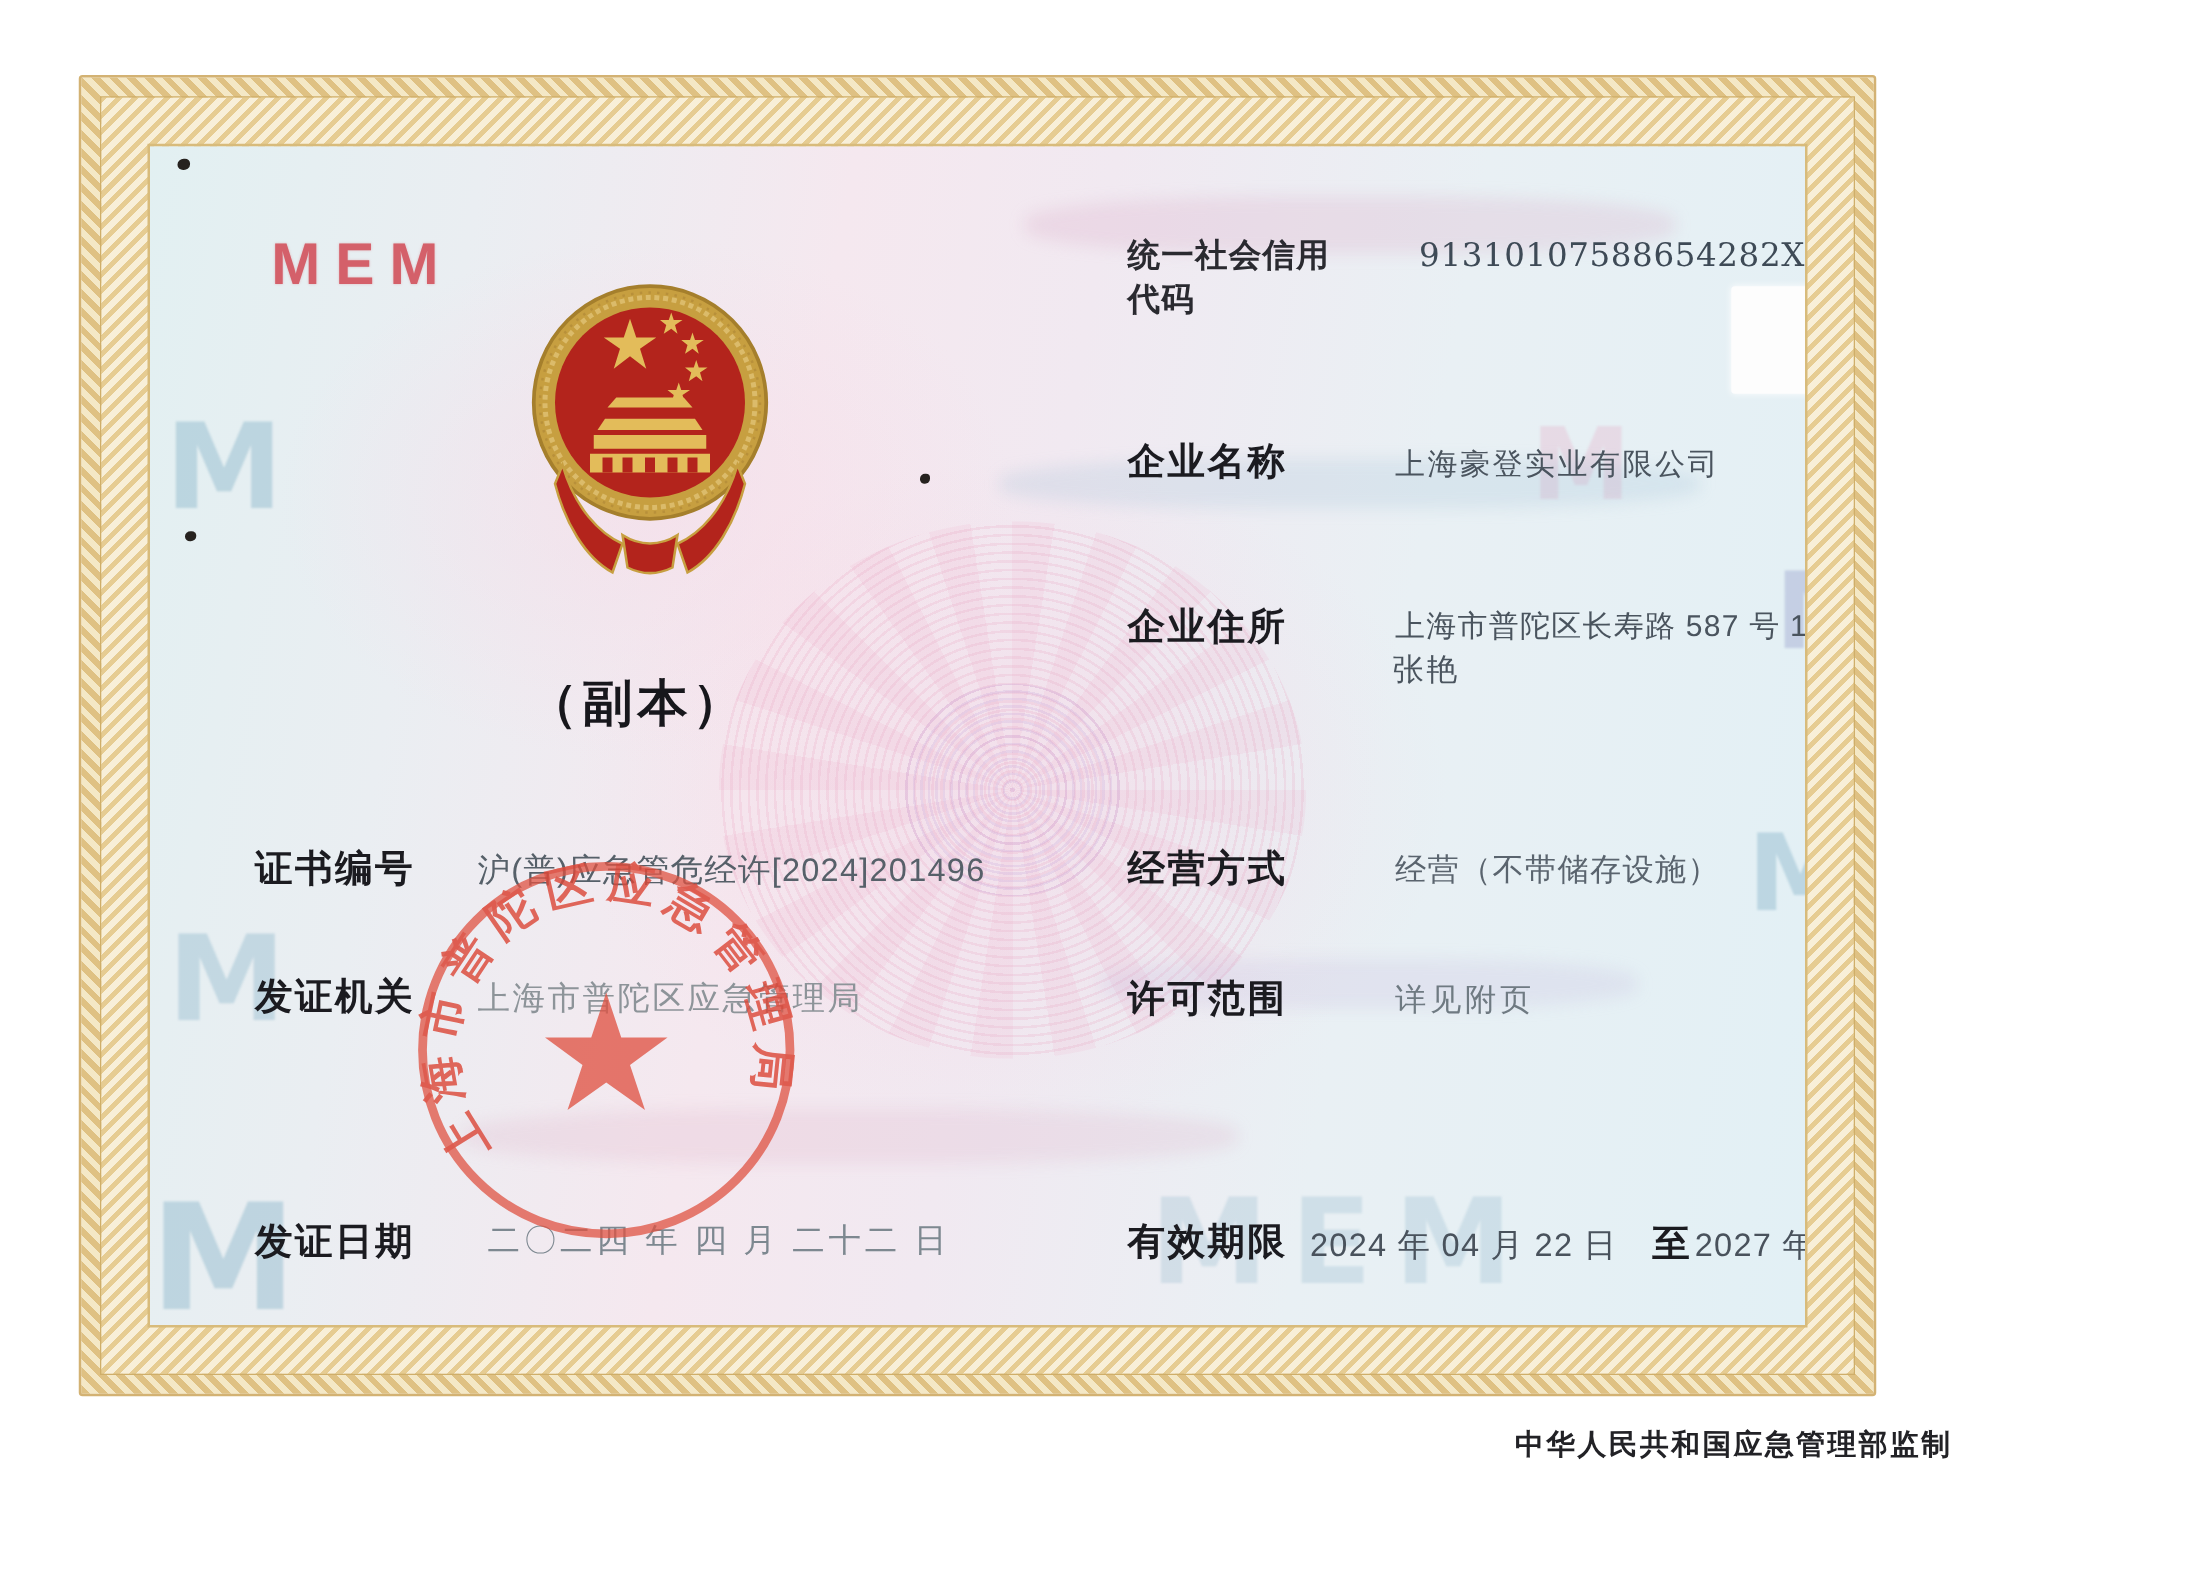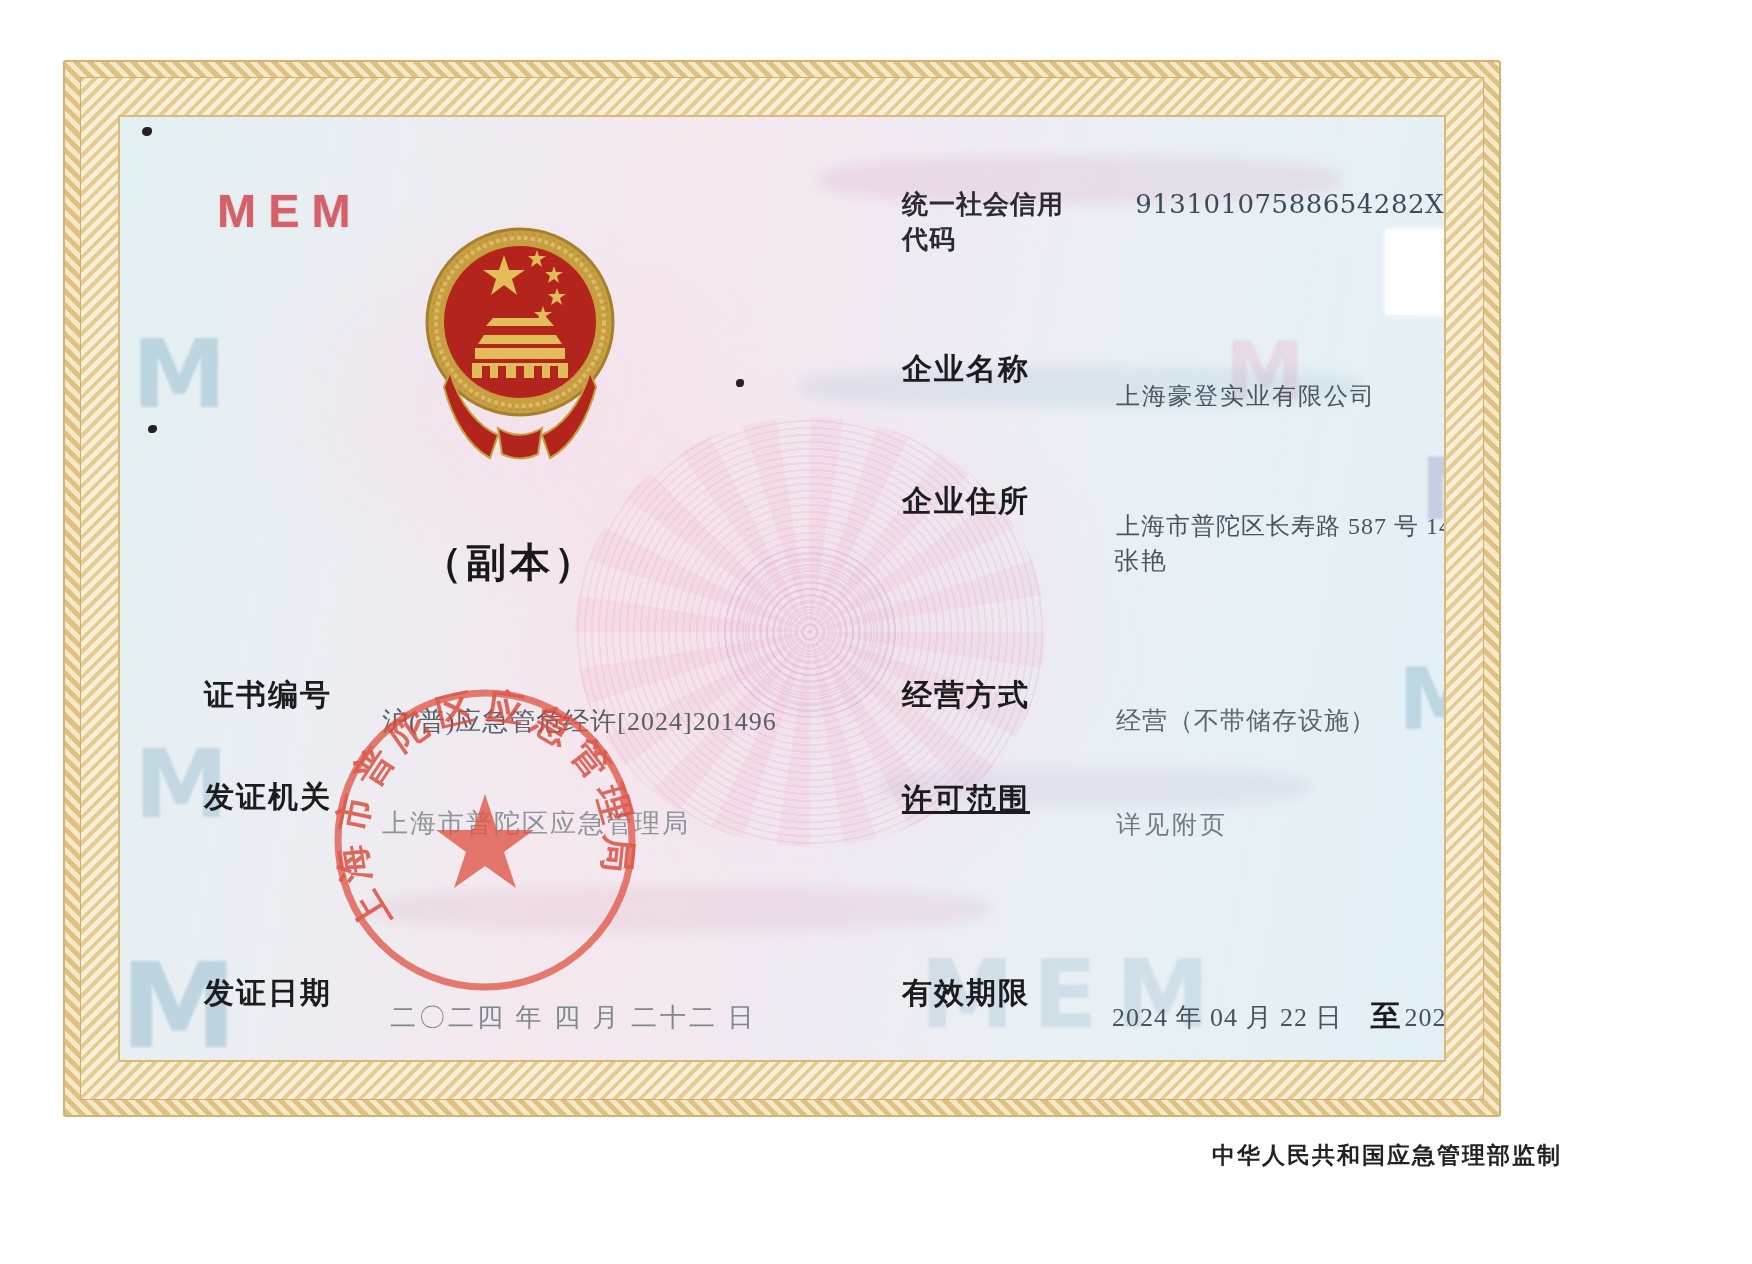--- a/index.html
+++ b/index.html
@@ -55,22 +55,22 @@
 
   
   .cert-title { position:absolute; left:60px; top:330px; width:660px; text-align:center;
     font-size:50px; font-weight:bold; color:#a8862f; letter-spacing:7px;
     text-shadow:0 1px 1px rgba(120,90,20,.35); }
   .cert-subtitle { position:absolute; left:60px; top:418px; width:660px; text-align:center;
     font-size:40px; font-weight:bold; color:#17171c; letter-spacing:4px; }
 
   
   .f-label { position:absolute; font-size:30px; font-weight:bold; color:#1b1b20; letter-spacing:2px; white-space:nowrap; }
-  .f-value { position:absolute; font-family:Liberation Serif, serif;
-    color:#49525c; white-space:nowrap;margin-top:25px; }
+  .f-value { position:absolute; font-family:Liberation Sans, sans-serif;
+    color:#49525c; white-space:nowrap; }
 
   .stamp { position:absolute; left:212px; top:570px; width:306px; height:306px; opacity:.88; }
 
   .speck { position:absolute; background:#26221f; border-radius:50% 40% 50% 45%; }
 
   .footer-note { position:absolute; left:1212px; top:1140px; font-size:23px; font-weight:bold;
     color:#222226; letter-spacing:2px; }
 </style>
 </head>
 <body>
@@ -167,25 +167,25 @@
       <div class="f-value" style="left:996px; top:238px; font-size:24px; color:#4a545e; letter-spacing:2px;">上海豪登实业有限公司</div>
 
       <div class="f-label" style="left:782px; top:364px;">企业住所</div>
       <div class="f-value" style="left:996px; top:368px; font-size:24px; color:#4a545e; letter-spacing:1px;">上海市普陀区长寿路 587 号 1401 室</div>
 
       <div class="f-value" style="left:994px; top:402px; font-size:25px; color:#4a545e; letter-spacing:2px;">张艳</div>
 
       <div class="f-label" style="left:782px; top:558px;">经营方式</div>
       <div class="f-value" style="left:996px; top:562px; font-size:25px; color:#5a646e; letter-spacing:1px;">经营（不带储存设施）</div>
 
-      <div class="f-label" style="left:782px; top:662px;text-decoration:underline;">许可范围</div>
+      <div class="f-label" style="left:782px; top:662px;">许可范围</div>
       <div class="f-value" style="left:996px; top:666px; font-size:25px; color:#6f7a82; letter-spacing:3px;">详见附页</div>
 
       <div class="f-label" style="left:782px; top:856px;">有效期限</div>
-      <div style="position:absolute; left:992px; top:858px; display:flex; align-items:baseline;justify-content:space-between;">
+      <div style="position:absolute; left:928px; top:858px; display:flex; align-items:baseline;justify-content:space-between;">
         <span class="f-value" style="position:static; font-size:26px; color:#49525c; letter-spacing:1px;">2024 年 04 月 22 日</span>
         <span style="font-size:30px; font-weight:bold; color:#1b1b20; margin:0 4px 0 28px;">至</span>
         <span class="f-value" style="position:static; font-size:26px; color:#49525c; letter-spacing:1px;">2027 年 04 月 21 日</span>
       </div>
 
       <div class="f-value" style="left:1030px; top:958px; font-size:26px;"></div>
 
     </div>
   </div>
 

